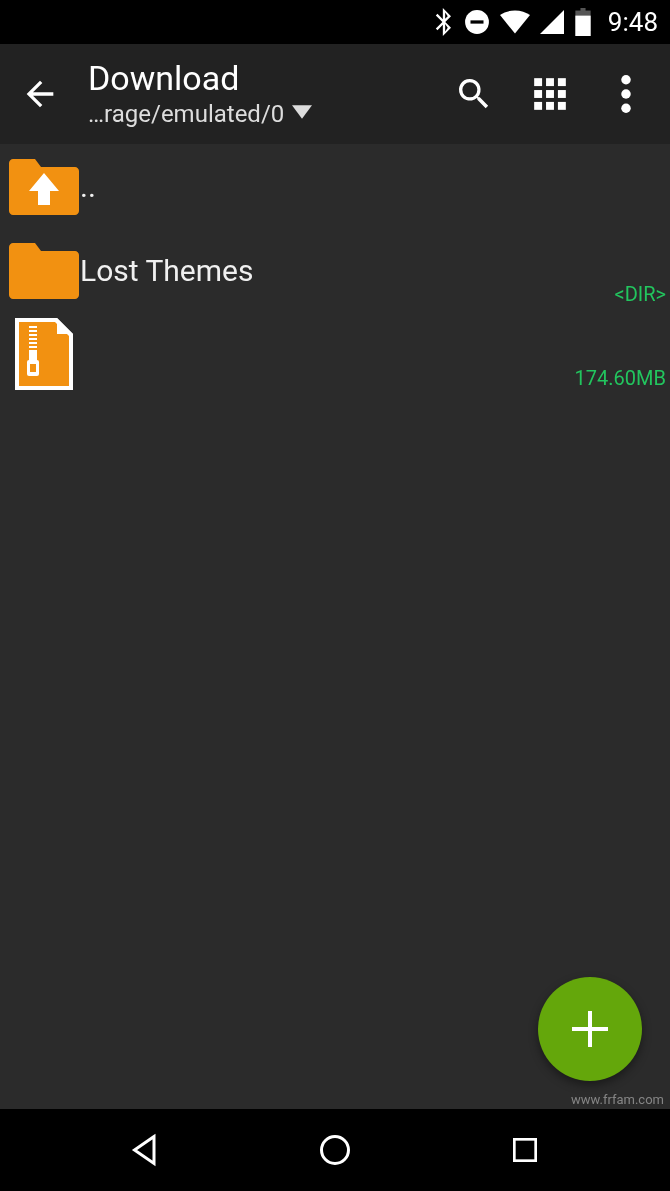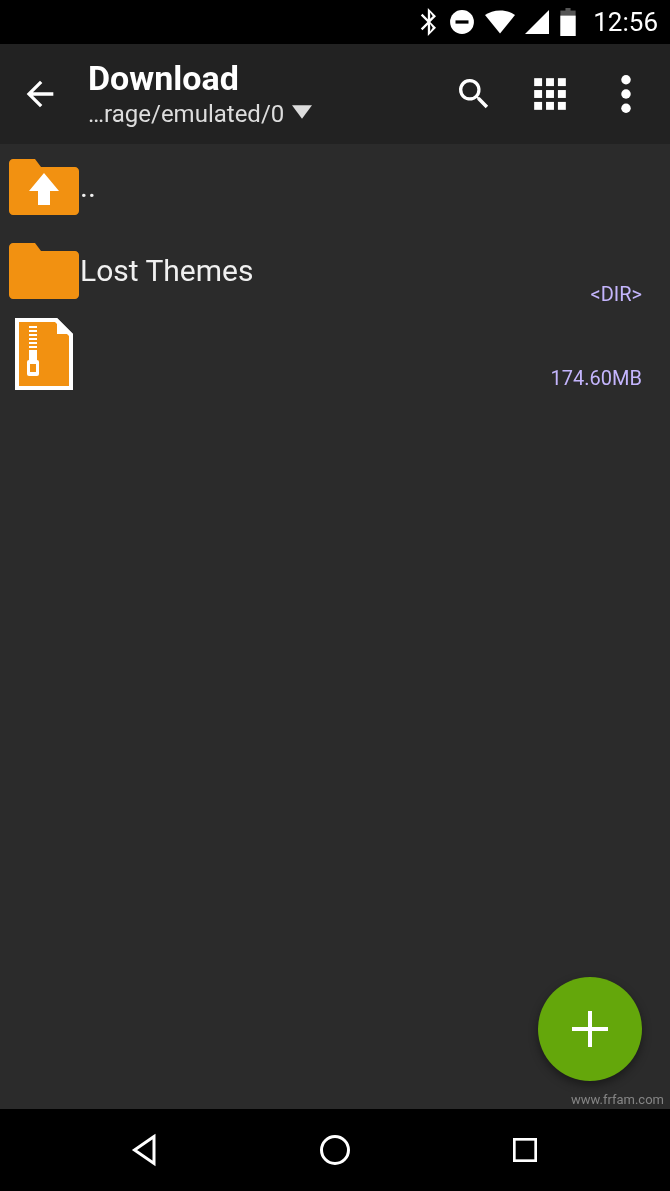--- a/index.html
+++ b/index.html
@@ -39,21 +39,21 @@
     width: 48px;
     height: 48px;
     display: flex;
     align-items: center;
     justify-content: center;
     margin-right: 24px;
   }
   .title-block { flex: 1; display: flex; flex-direction: column; }
   .title {
     font-size: 34px;
-    font-weight: 700;
+    font-weight: 400;
     color: #fff;
     line-height: 1.1;
   }
   .subtitle-row {
     display: flex;
     align-items: center;
     gap: 8px;
     margin-top: 2px;
   }
   .subtitle {
@@ -86,24 +86,24 @@
     flex-shrink: 0;
   }
   .row-main { flex: 1; display: flex; flex-direction: column; justify-content: center; }
   .row-name {
     font-size: 30px;
     color: #f0f0f0;
     font-weight: 400;
   }
   .row-meta {
     position: absolute;
-    right: 28px;
+    right: 4px;
     bottom: 6px;
     font-size: 20px;
-    color: #c4b5fd;
+    color: #22c55e;
   }
   .fab {
     position: absolute;
     right: 28px;
     bottom: 110px;
     width: 104px;
     height: 104px;
     border-radius: 50%;
     background: #64a70b;
     display: flex;
@@ -164,21 +164,21 @@
         <path d="M0 20L20 0v20H0z"></path>
       </svg>
   </span>
   <span>
     <svg width="18" height="28" viewBox="0 0 12 22">
         <rect x="0" y="2" width="12" height="20" fill="#555"></rect>
         <rect x="4" y="0" width="4" height="3" fill="#555"></rect>
         <rect x="0" y="6" width="12" height="16" fill="#fff"></rect>
       </svg>
   </span>
-  <span class="time">12:56</span>
+  <span class="time">9:48</span>
 </div>
 
 <div class="app-bar">
   <div class="back-btn">
     <svg width="40" height="40" viewBox="0 0 24 24" fill="#fff">
         <path d="M20 11H7.8l5.6-5.6L12 4l-8 8 8 8 1.4-1.4L7.8 13H20v-2z"></path>
       </svg>
   </div>
   <div class="title-block">
     <div class="title">Download</div>

